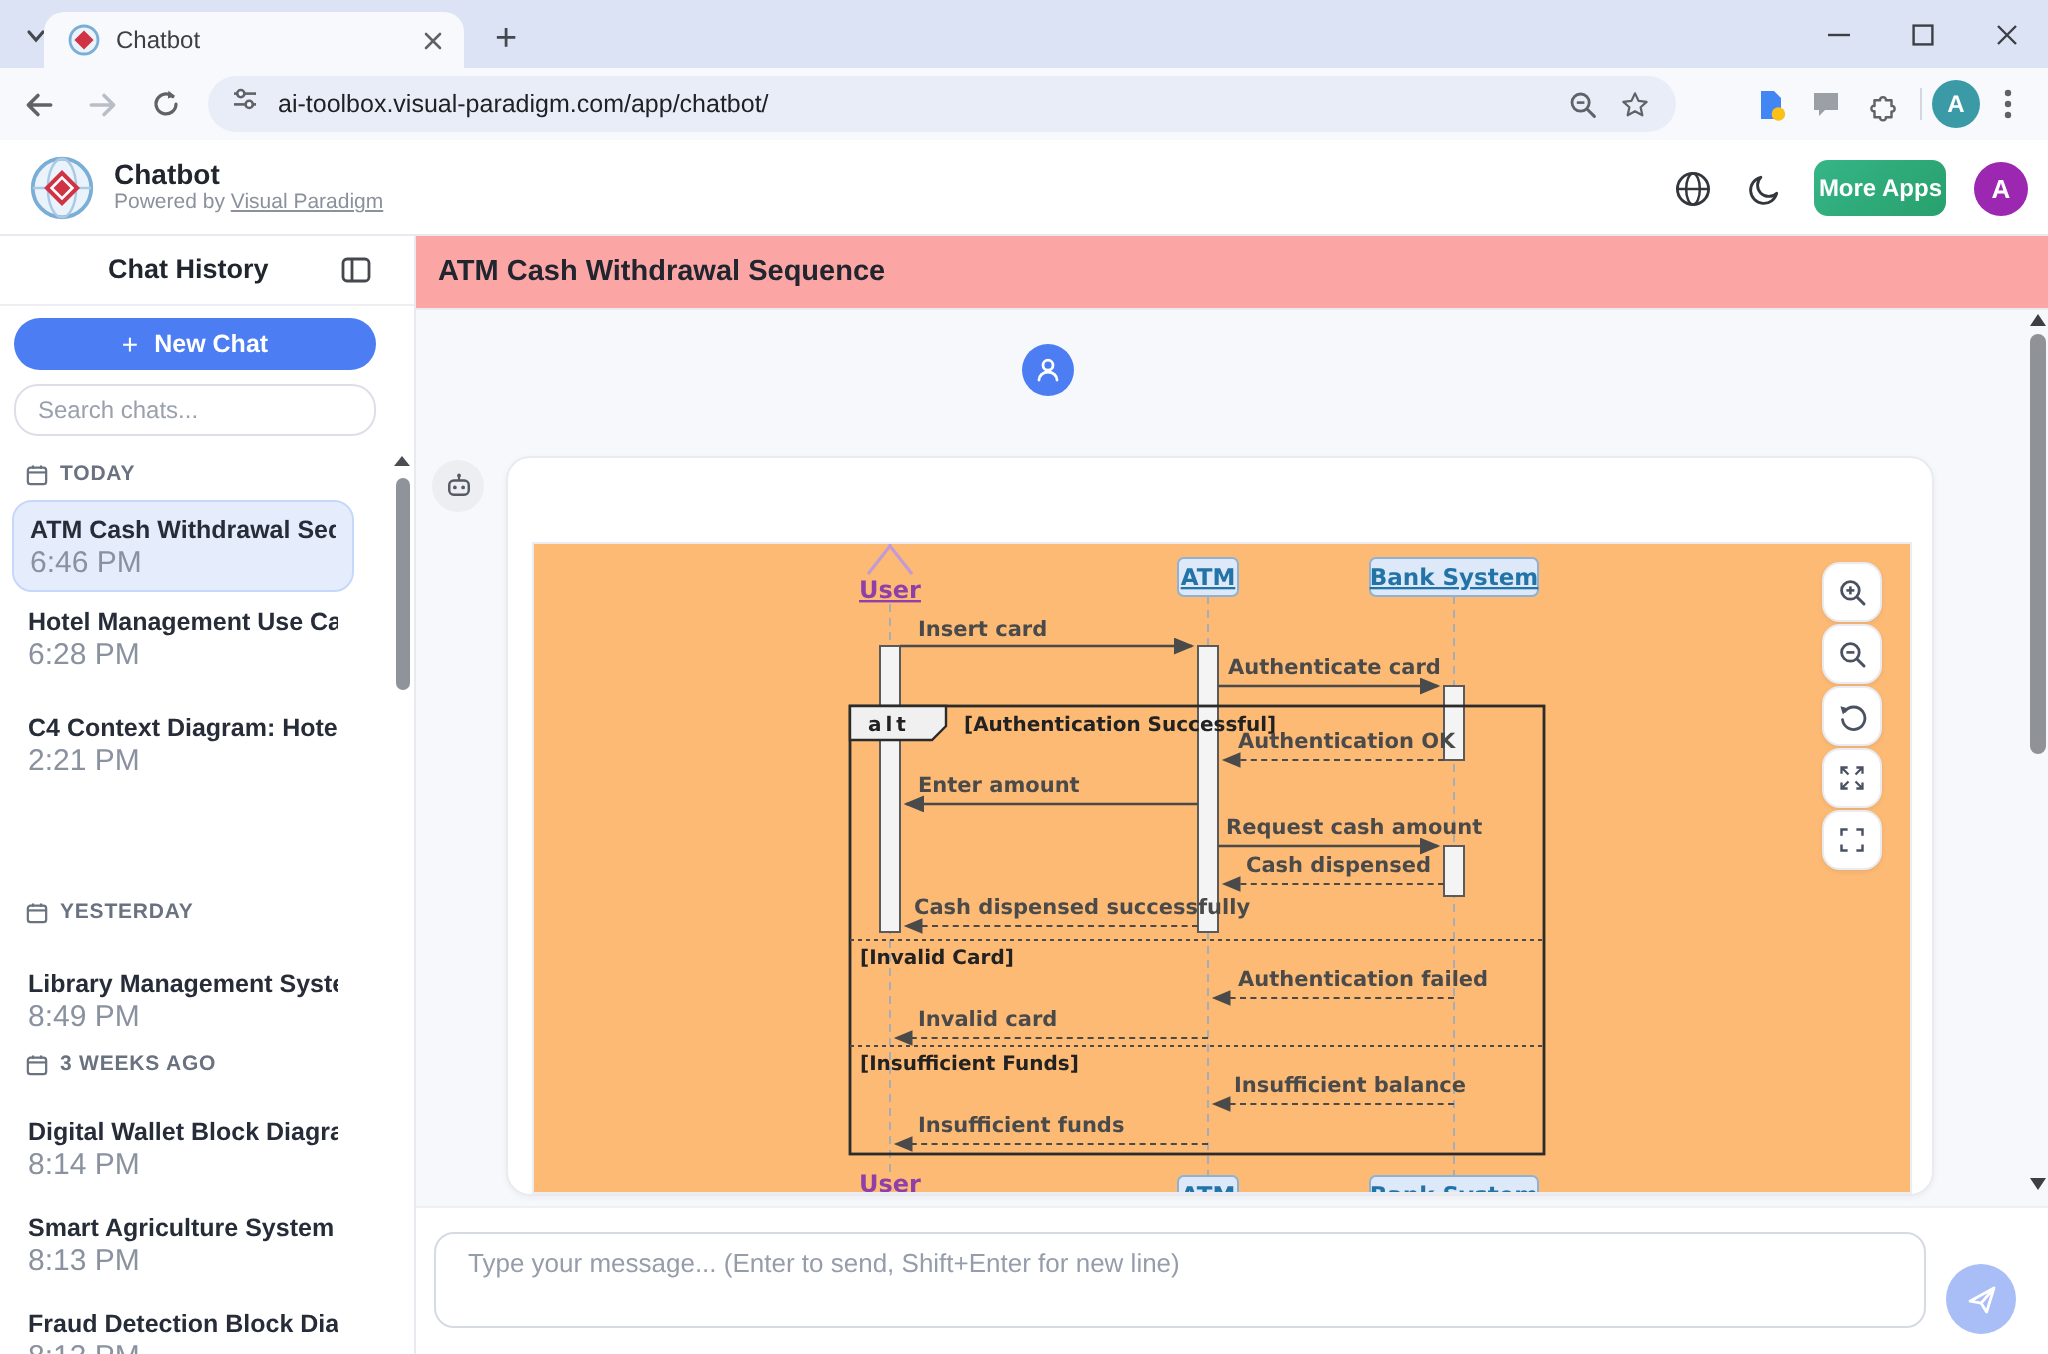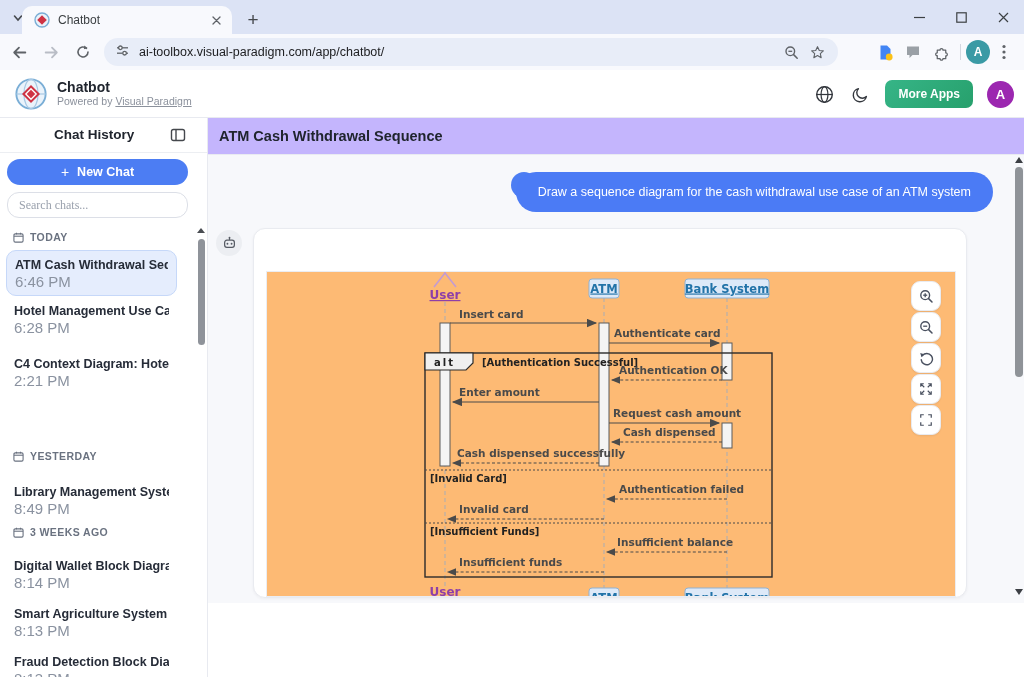--- a/index.html
+++ b/index.html
@@ -29,43 +29,43 @@
 
   
   .appheader { position:absolute; left:0; top:70px; width:1024px; height:48px; background:#fff; border-bottom:1px solid #e8eaf0; display:flex; align-items:center; padding:0 14px; }
   .vp-logo { width:34px; height:34px; }
   .apptitles { margin-left:9px; }
   .appname { font-size:14px; font-weight:700; color:#20252e; line-height:16px; }
   .powered { font-size:10.5px; color:#8b919c; line-height:13px; }
   .powered a { color:#8b919c; text-decoration:underline; }
   .hdr-right { position:absolute; right:10px; top:0; height:48px; display:flex; align-items:center; gap:14px; }
   .hdr-ic { width:22px; height:22px; display:flex; align-items:center; justify-content:center; }
-  .more-apps { background:linear-gradient(135deg,#36b587,#27a06c); color:#fff; font-size:12px; font-weight:700; border:none; border-radius:7px; padding:7px 13px; }
+  .more-apps { background:linear-gradient(135deg,#36b587,#27a06c); color:#fff; font-size:12px; font-weight:700; border:none; border-radius:7px; padding:7px 2px; }
   .app-avatar { width:27px; height:27px; border-radius:50%; background:#9c27b0; color:#fff; font-weight:700; font-size:13px; display:flex; align-items:center; justify-content:center; }
 
   
   .sidebar { position:absolute; left:0; top:118px; width:208px; height:559px; background:#fff; border-right:1px solid #e8eaf0; }
   .sb-title { position:absolute; left:14px; top:9px; font-size:13.5px; font-weight:700; color:#20252e;margin-left:40px; }
   .sb-collapse { position:absolute; left:168px; top:7px; width:20px; height:20px; display:flex; align-items:center; justify-content:center; }
   .sb-div { position:absolute; left:0; top:34px; width:100%; height:1px; background:#eceef2; }
   .newchat { position:absolute; left:7px; top:41px; width:181px; height:26px; background:#4c7df3; border:none; border-radius:13px; color:#fff; font-size:12.5px; font-weight:600; display:flex; align-items:center; justify-content:center; gap:8px; }
   .newchat .plus { font-size:14px; font-weight:400; }
-  .sb-search { position:absolute; left:7px; top:74px; width:181px; height:26px; border:1px solid #dcdfe7; border-radius:12px; font-size:12px; color:#20252e; padding:0 11px; font-family:Liberation Serif, serif; }
+  .sb-search { position:absolute; left:7px; top:74px; width:181px; height:26px; border:1px solid #dcdfe7; border-radius:12px; font-size:12px; color:#20252e; padding:0 11px; font-family:Liberation Sans, sans-serif; }
   .sb-search::placeholder { color:#9aa1ad; }
   .sb-sec { position:absolute; left:13px; display:flex; align-items:center; gap:6px; font-size:10.5px; font-weight:700; color:#6a7280; letter-spacing:.4px; }
   .sb-item { position:absolute; left:6px; width:171px; padding:7px 8px 6px 8px; border-radius:10px; }
   .sb-item.selected { background:#e5edfd; border:1px solid #c6d8f9; }
   .sb-item .t { font-size:12.5px; font-weight:600; color:#262c38; line-height:15px; white-space:nowrap; overflow:hidden; }
   .sb-item .tm { font-size:15px; color:#8a92a0; line-height:14px; margin-top:2px; }
   .sb-scroll { position:absolute; right:1px; top:110px; width:9px; height:449px; }
   .sb-thumb { position:absolute; left:1px; top:11px; width:7px; height:106px; background:#8f939a; border-radius:4px; }
   .tri-up { width:0; height:0; border-left:4px solid transparent; border-right:4px solid transparent; border-bottom:5px solid #4a4d52; position:absolute; left:0; top:0; }
 
   
-  .main-hdr { position:absolute; left:208px; top:118px; width:816px; height:37px; background:#c4b5fd; border-bottom:1px solid #e9ebf1; display:flex; align-items:center; }
+  .main-hdr { position:absolute; left:208px; top:118px; width:816px; height:37px; background:#fca5a5; border-bottom:1px solid #e9ebf1; display:flex; align-items:center; }
   .main-title { font-size:14.5px; font-weight:700; color:#20252e; margin-left:11px; }
   .chat { position:absolute; left:208px; top:155px; width:816px; height:448px; background:#f7f8fb; }
 
   .u-avatar { position:absolute; left:303px; top:17px; width:26px; height:26px; border-radius:50%; background:#4c7df3; display:flex; align-items:center; justify-content:center; }
   .bubble { position:absolute; right:31px; top:17px; height:40px; background:#4b7bf5; border-radius:20px; color:#fff; font-size:12.5px; display:flex; align-items:center; padding:0 22px; white-space:nowrap; }
 
   .bot-avatar { position:absolute; left:8px; top:75px; width:26px; height:26px; border-radius:50%; background:#eceef2; display:flex; align-items:center; justify-content:center; }
   .card { position:absolute; left:45px; top:73px; width:714px; height:370px; background:#fff; border:1px solid #e9ebf0; border-radius:12px; box-shadow:0 1px 3px rgba(30,40,60,.05); }
   .tabsrow { height:40px; border-bottom:1px solid #e9ebf0; display:flex; align-items:flex-end; padding-left:24px; gap:28px; }
   .tabitem { font-size:13px; padding-bottom:9px; color:#4a5160; }
@@ -327,21 +327,20 @@
   </div>
 
   <div class="chat">
 
     <div class="u-avatar">
       <svg width="14" height="14" viewBox="0 0 14 14">
           <circle cx="7" cy="4.6" r="2.5" fill="none" stroke="#fff" stroke-width="1.4"></circle>
           <path d="M2.5 12 a4.5 4 0 0 1 9 0" fill="none" stroke="#fff" stroke-width="1.4" stroke-linecap="round"></path>
         </svg>
     </div>
-    <div class="bubble">Draw a sequence diagram for the cash withdrawal use case of an ATM system</div>
 
     <div class="bot-avatar">
       <svg width="15" height="15" viewBox="0 0 16 16">
           <line x1="8" y1="2" x2="8" y2="4.2" stroke="#555a63" stroke-width="1.2"></line>
           <circle cx="8" cy="1.8" r="1" fill="#555a63"></circle>
           <rect x="2.8" y="4.5" width="10.4" height="7.6" rx="2.4" fill="none" stroke="#555a63" stroke-width="1.3"></rect>
           <circle cx="5.8" cy="8.2" r="1" fill="#555a63"></circle>
           <circle cx="10.2" cy="8.2" r="1" fill="#555a63"></circle>
         </svg>
     </div>
@@ -464,14 +463,22 @@
         </svg>
     </div>
 
     <div class="chat-scroll">
       <span class="cs-up"></span>
       <div class="cs-thumb"></div>
       <span class="cs-dn"></span>
     </div>
   </div>
 
+  <div class="composer">
+    <input class="msg-input" placeholder="Type your message... (Enter to send, Shift+Enter for new line)" style="">
+    <button class="sendbtn">
+      <svg width="16" height="16" viewBox="0 0 16 16">
+          <path d="M2 8.6 L14 2 L10.3 14 L7.6 9.6 Z M7.6 9.6 L14 2" fill="none" stroke="#fff" stroke-width="1.4" stroke-linejoin="round"></path>
+        </svg>
+    </button>
+  </div>
 
 </div>
 
 </body></html>

